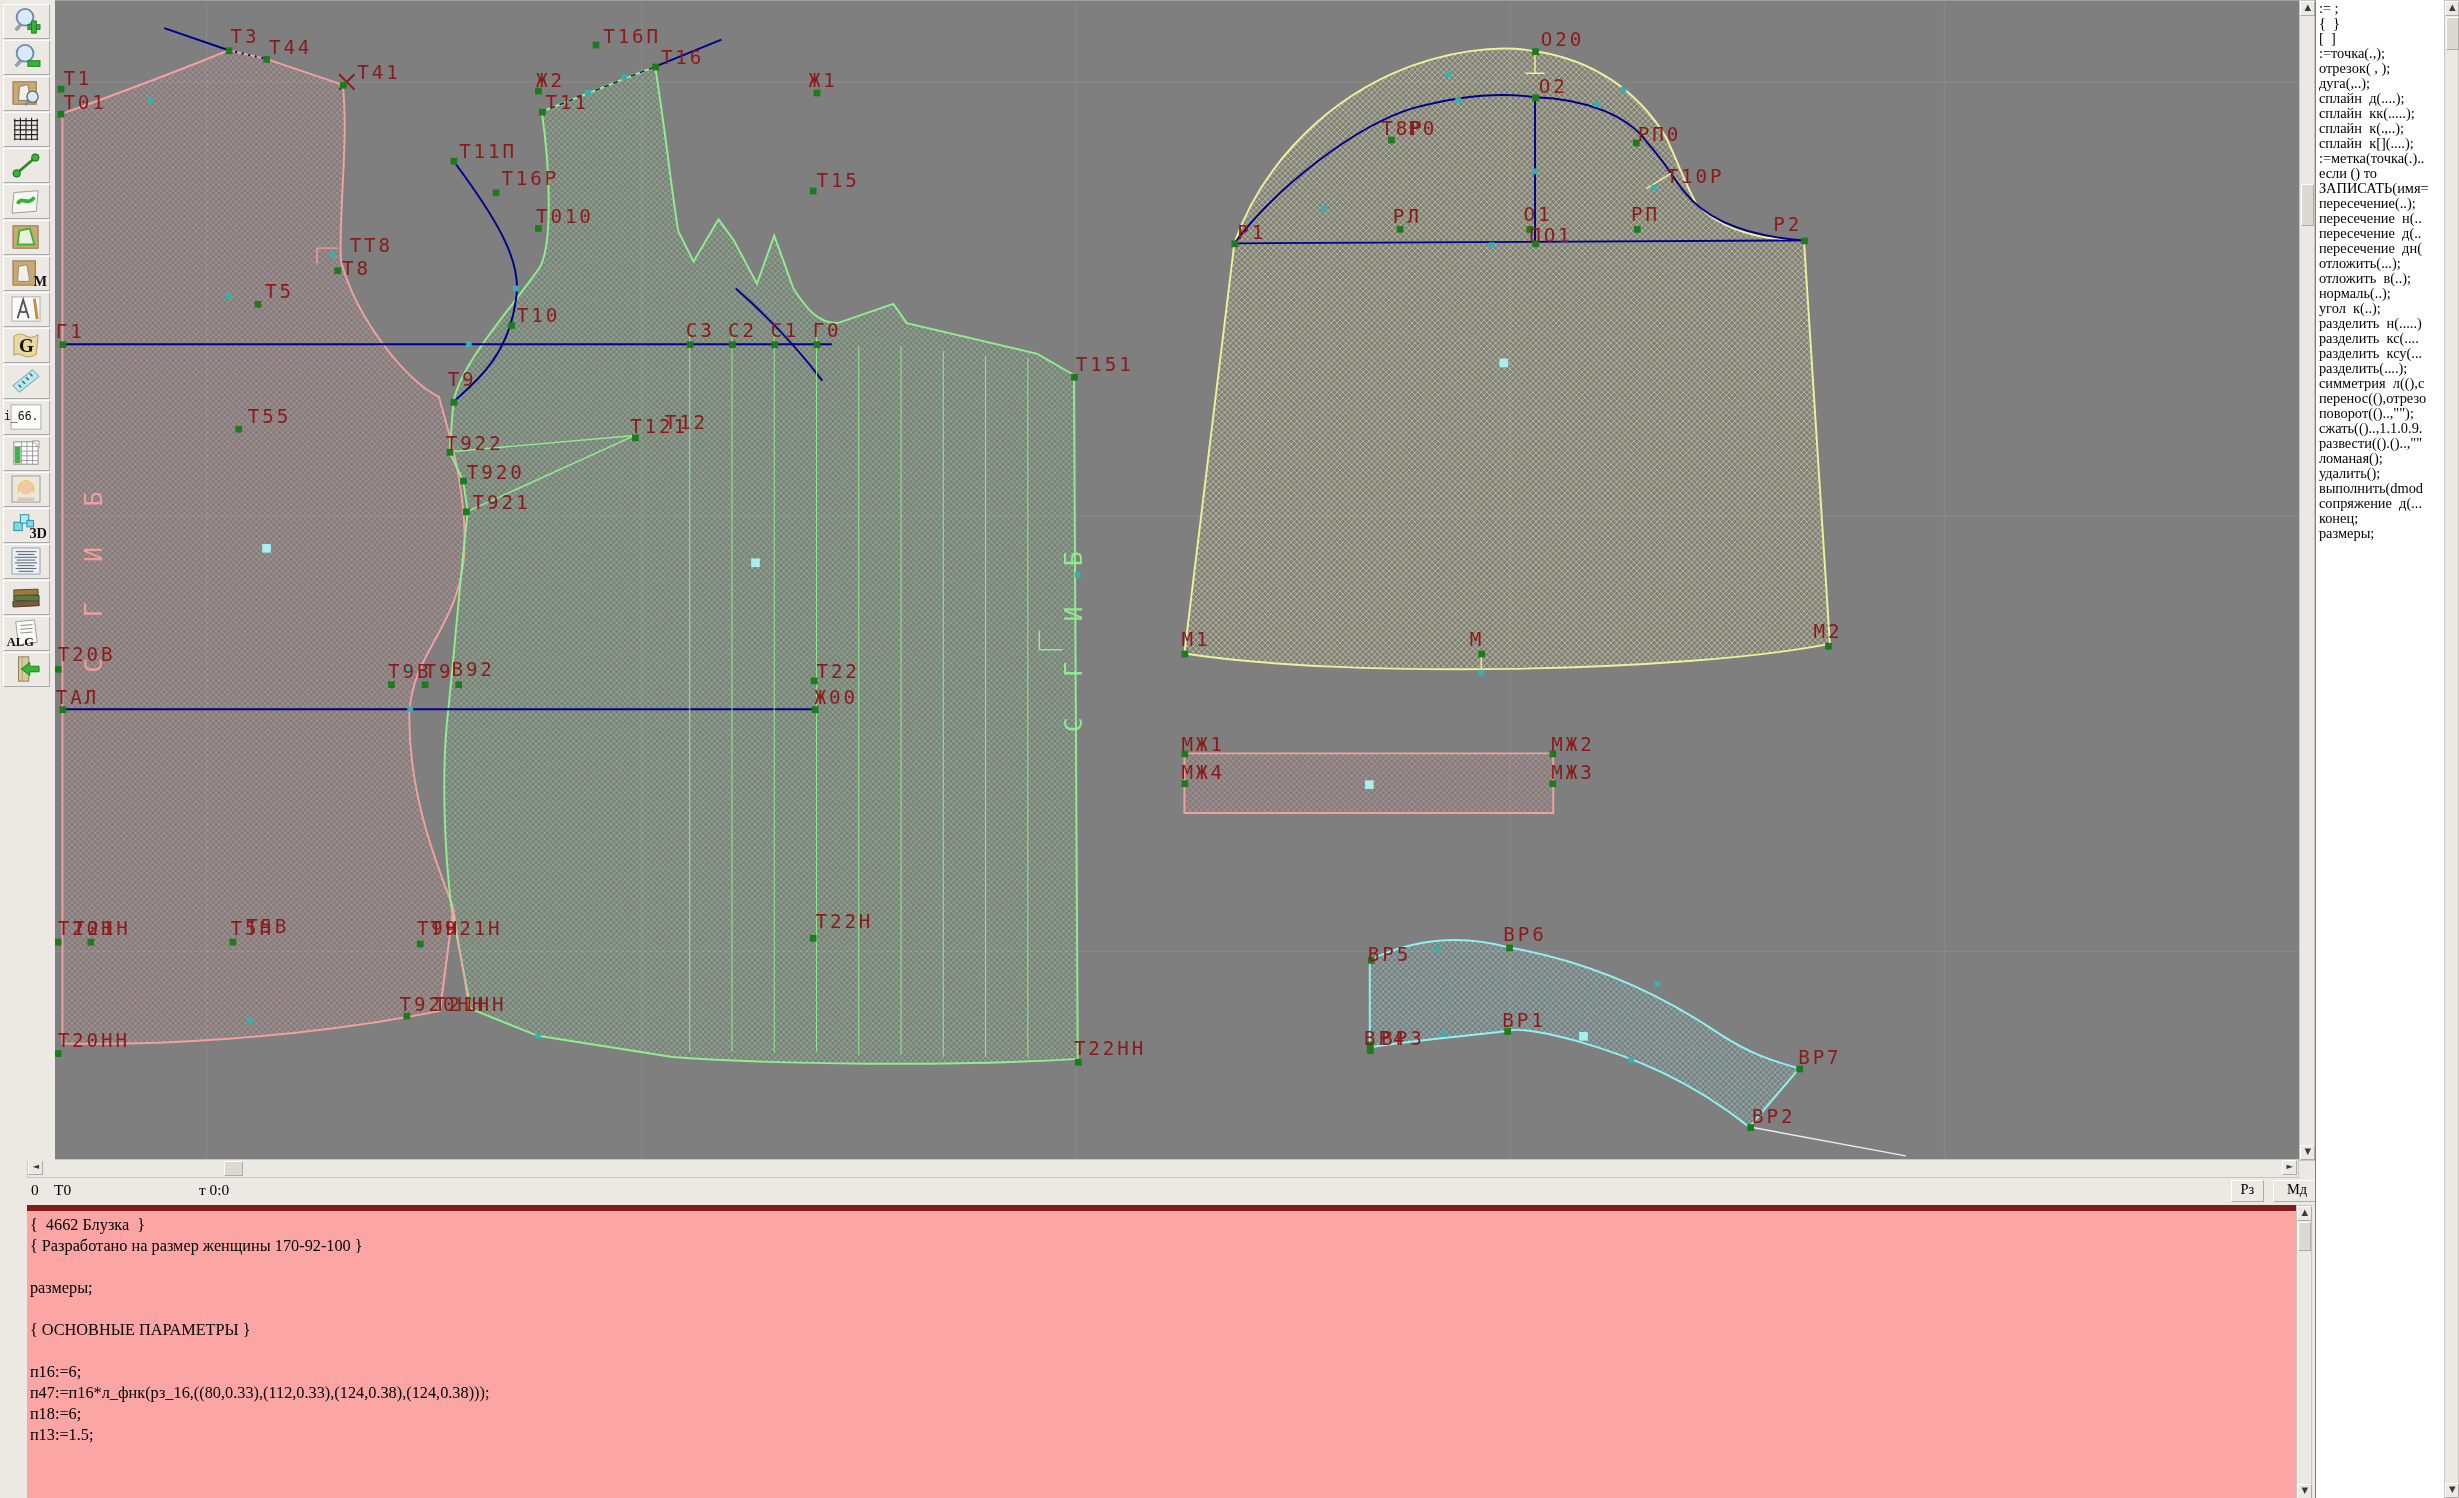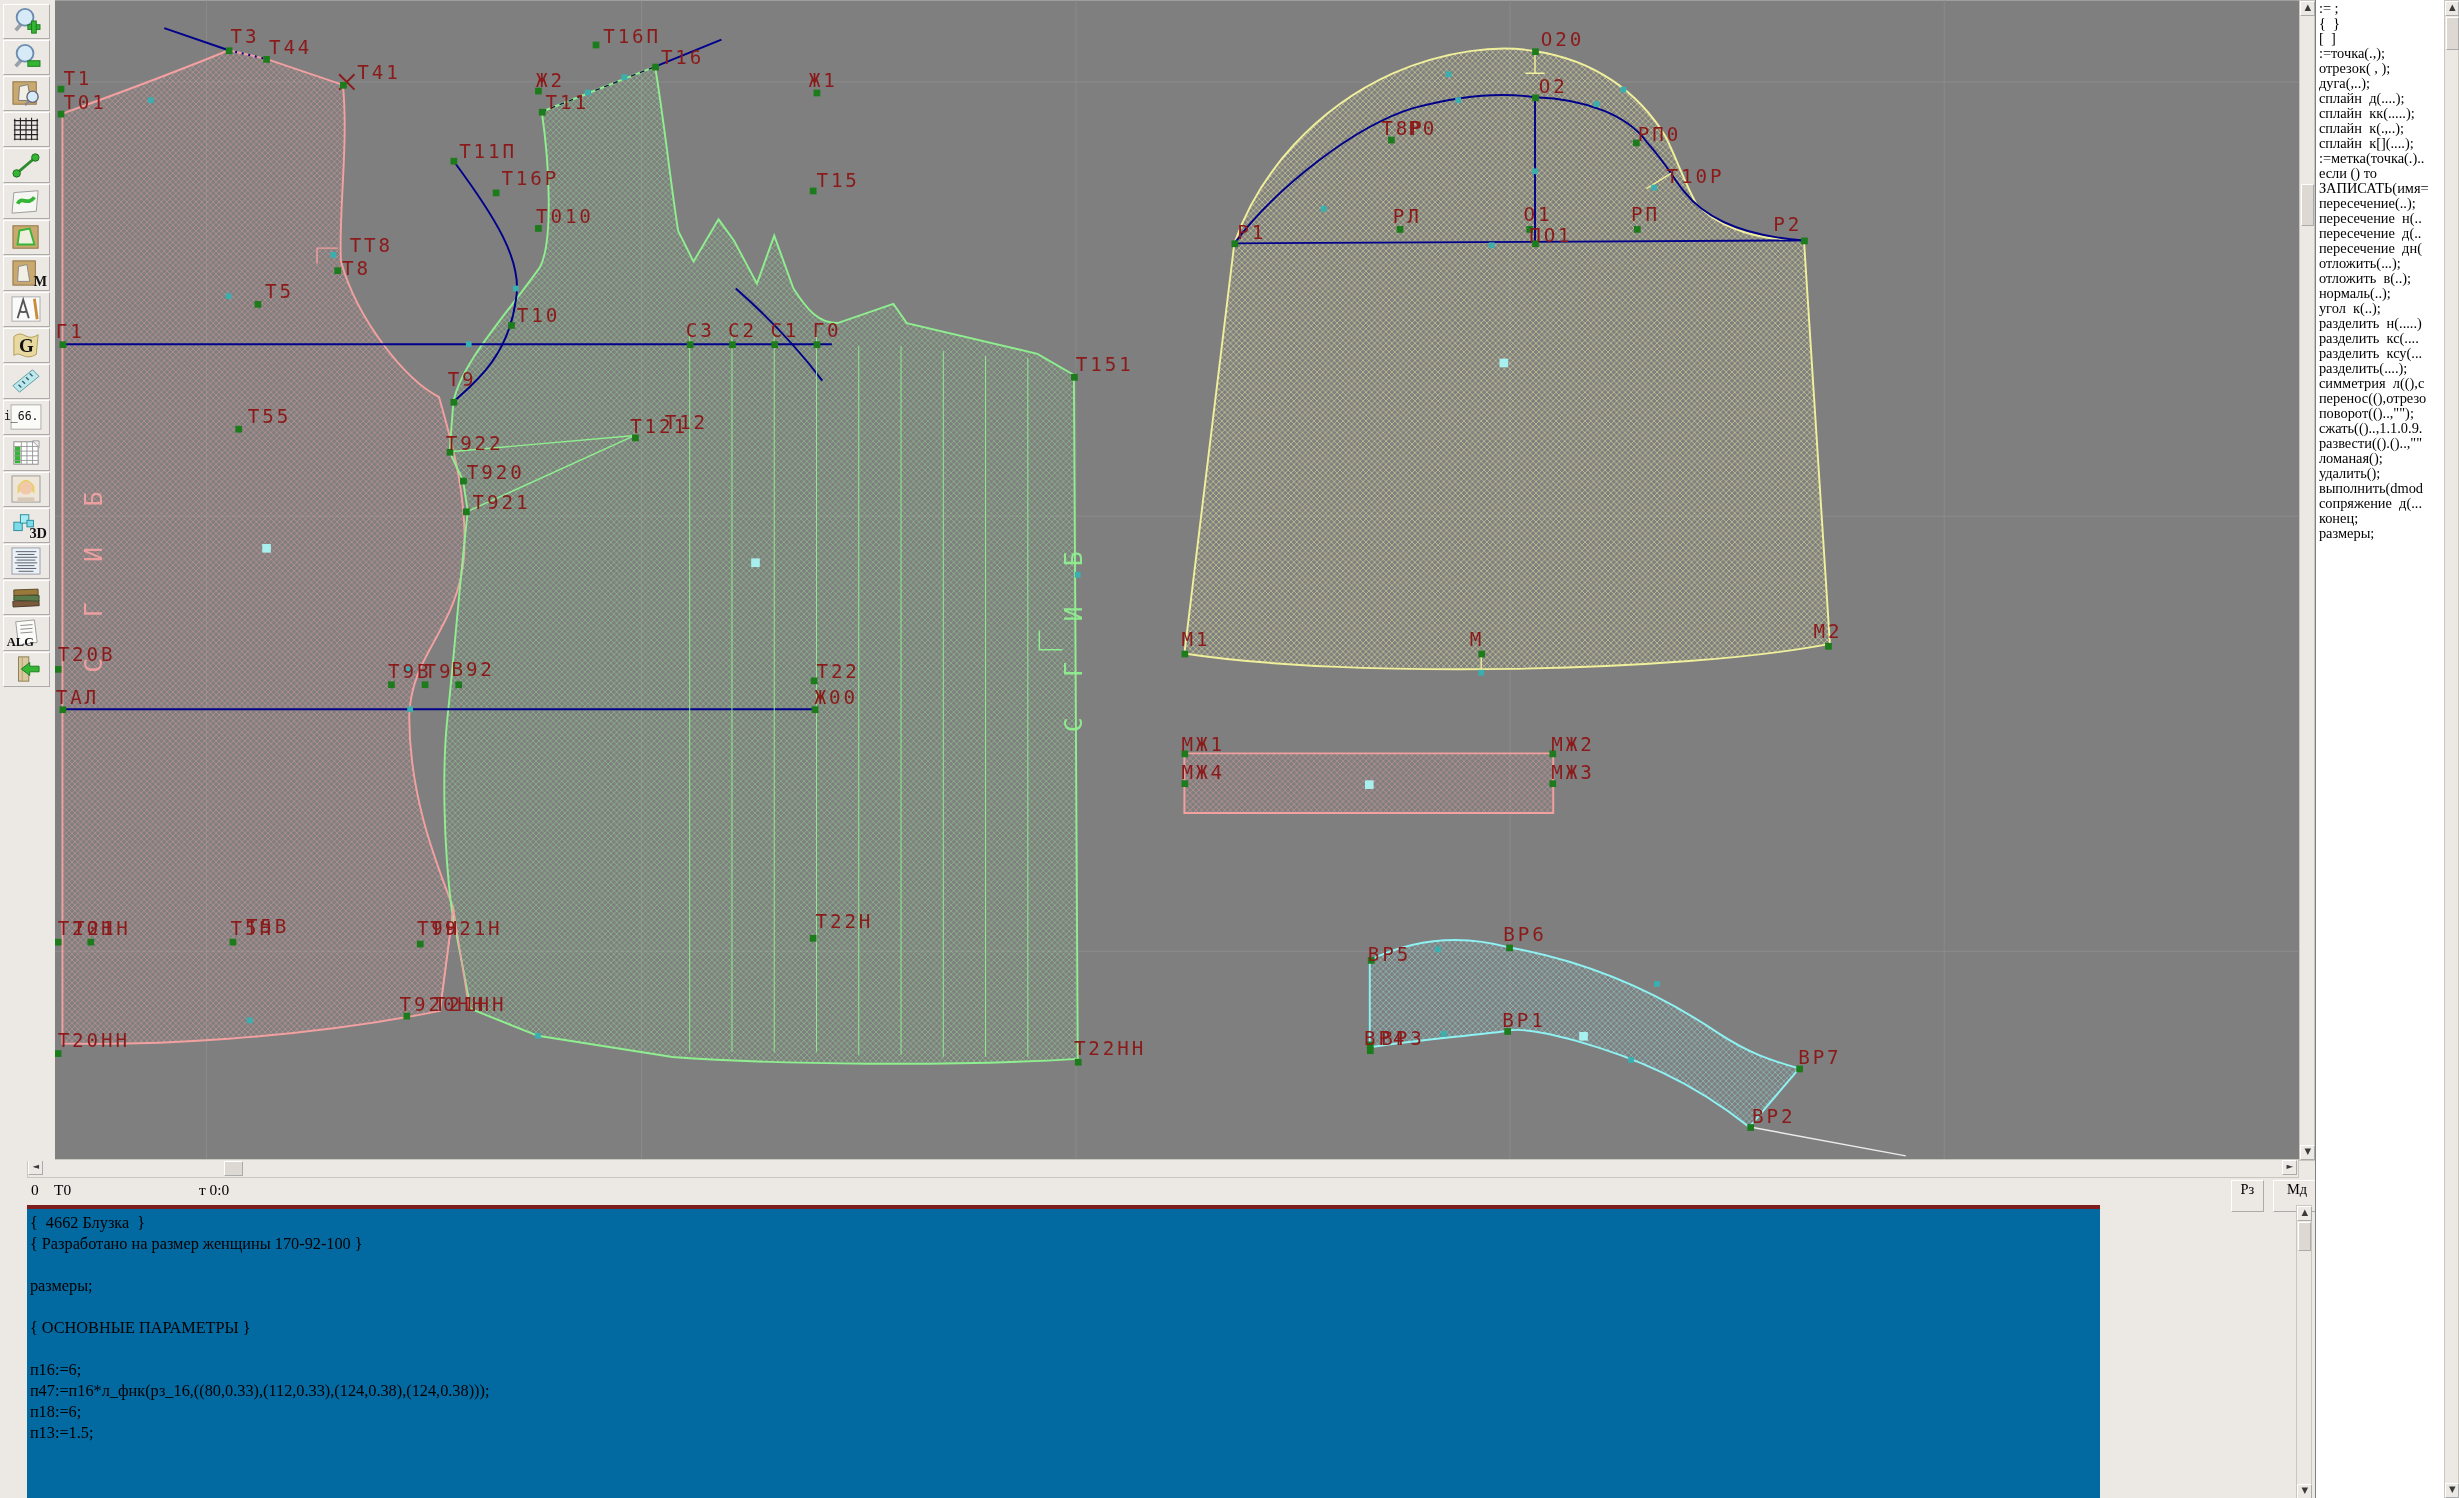--- a/index.html
+++ b/index.html
@@ -24,24 +24,24 @@
   .sbtn{position:absolute;width:15.4px;height:15.4px;border:1.9px outset #FFF;background:#ECE9E5;font-size:8.6px;line-height:11.5px;
         text-align:center;color:#3A3A3A;font-family:"DejaVu Sans",sans-serif;box-sizing:border-box;cursor:pointer}
   .sthumb{position:absolute;background:#DDD9D2;border:1.9px outset #FFF;box-sizing:border-box;cursor:pointer}
   
   #right-panel{position:absolute;left:2315px;top:0;width:129px;height:1499px;background:#FFFFFF;
                border-left:1px solid #808080;z-index:4;overflow:hidden;padding-top:1px;box-sizing:border-box}
   .pitem{font-size:14.4px;line-height:15px;white-space:pre;color:#000;padding-left:2.9px;cursor:pointer}
   
   #statusbar{position:absolute;left:0;top:1178px;width:2315px;height:27px;background:#ECE9E5;z-index:4;font-size:15.4px;color:#000}
   #statusbar span.sv{position:absolute;top:2.9px;white-space:pre}
-  .sbbtn{position:absolute;top:1.9px;height:32px;border:1.9px outset #FFF;background:#ECE9E5;font-size:14.4px;
+  .sbbtn{position:absolute;top:1.9px;height:22px;border:1.9px outset #FFF;background:#ECE9E5;font-size:14.4px;
          font-family:"Liberation Serif",serif;padding:0 8.6px;box-sizing:border-box;cursor:pointer}
-  #editor{position:absolute;left:27px;top:1205px;width:2073px;height:294px;background:#0369a1;z-index:4;
-          border-top:4px solid #7f1d1d;padding:2.9px 0 0 2.9px;box-sizing:border-box;overflow:hidden}
+  #editor{position:absolute;left:27px;top:1205px;width:2269px;height:294px;background:#fca5a5;z-index:4;
+          border-top:6px solid #7f1d1d;padding:2.9px 0 0 2.9px;box-sizing:border-box;overflow:hidden}
   .eline{font-size:16.3px;line-height:21px;white-space:pre;color:#000}
 </style>
 </head>
 <body>
 
 <div id="toolbar">
     <div class="tbtn">
       <svg viewBox="0 0 34 30">
         <line x1="6" y1="25" x2="13" y2="17" stroke="#9AA0A8" stroke-width="4"></line>
         <circle cx="16" cy="11" r="9" fill="#D6EAF8" stroke="#6C8CAE" stroke-width="2"></circle>

